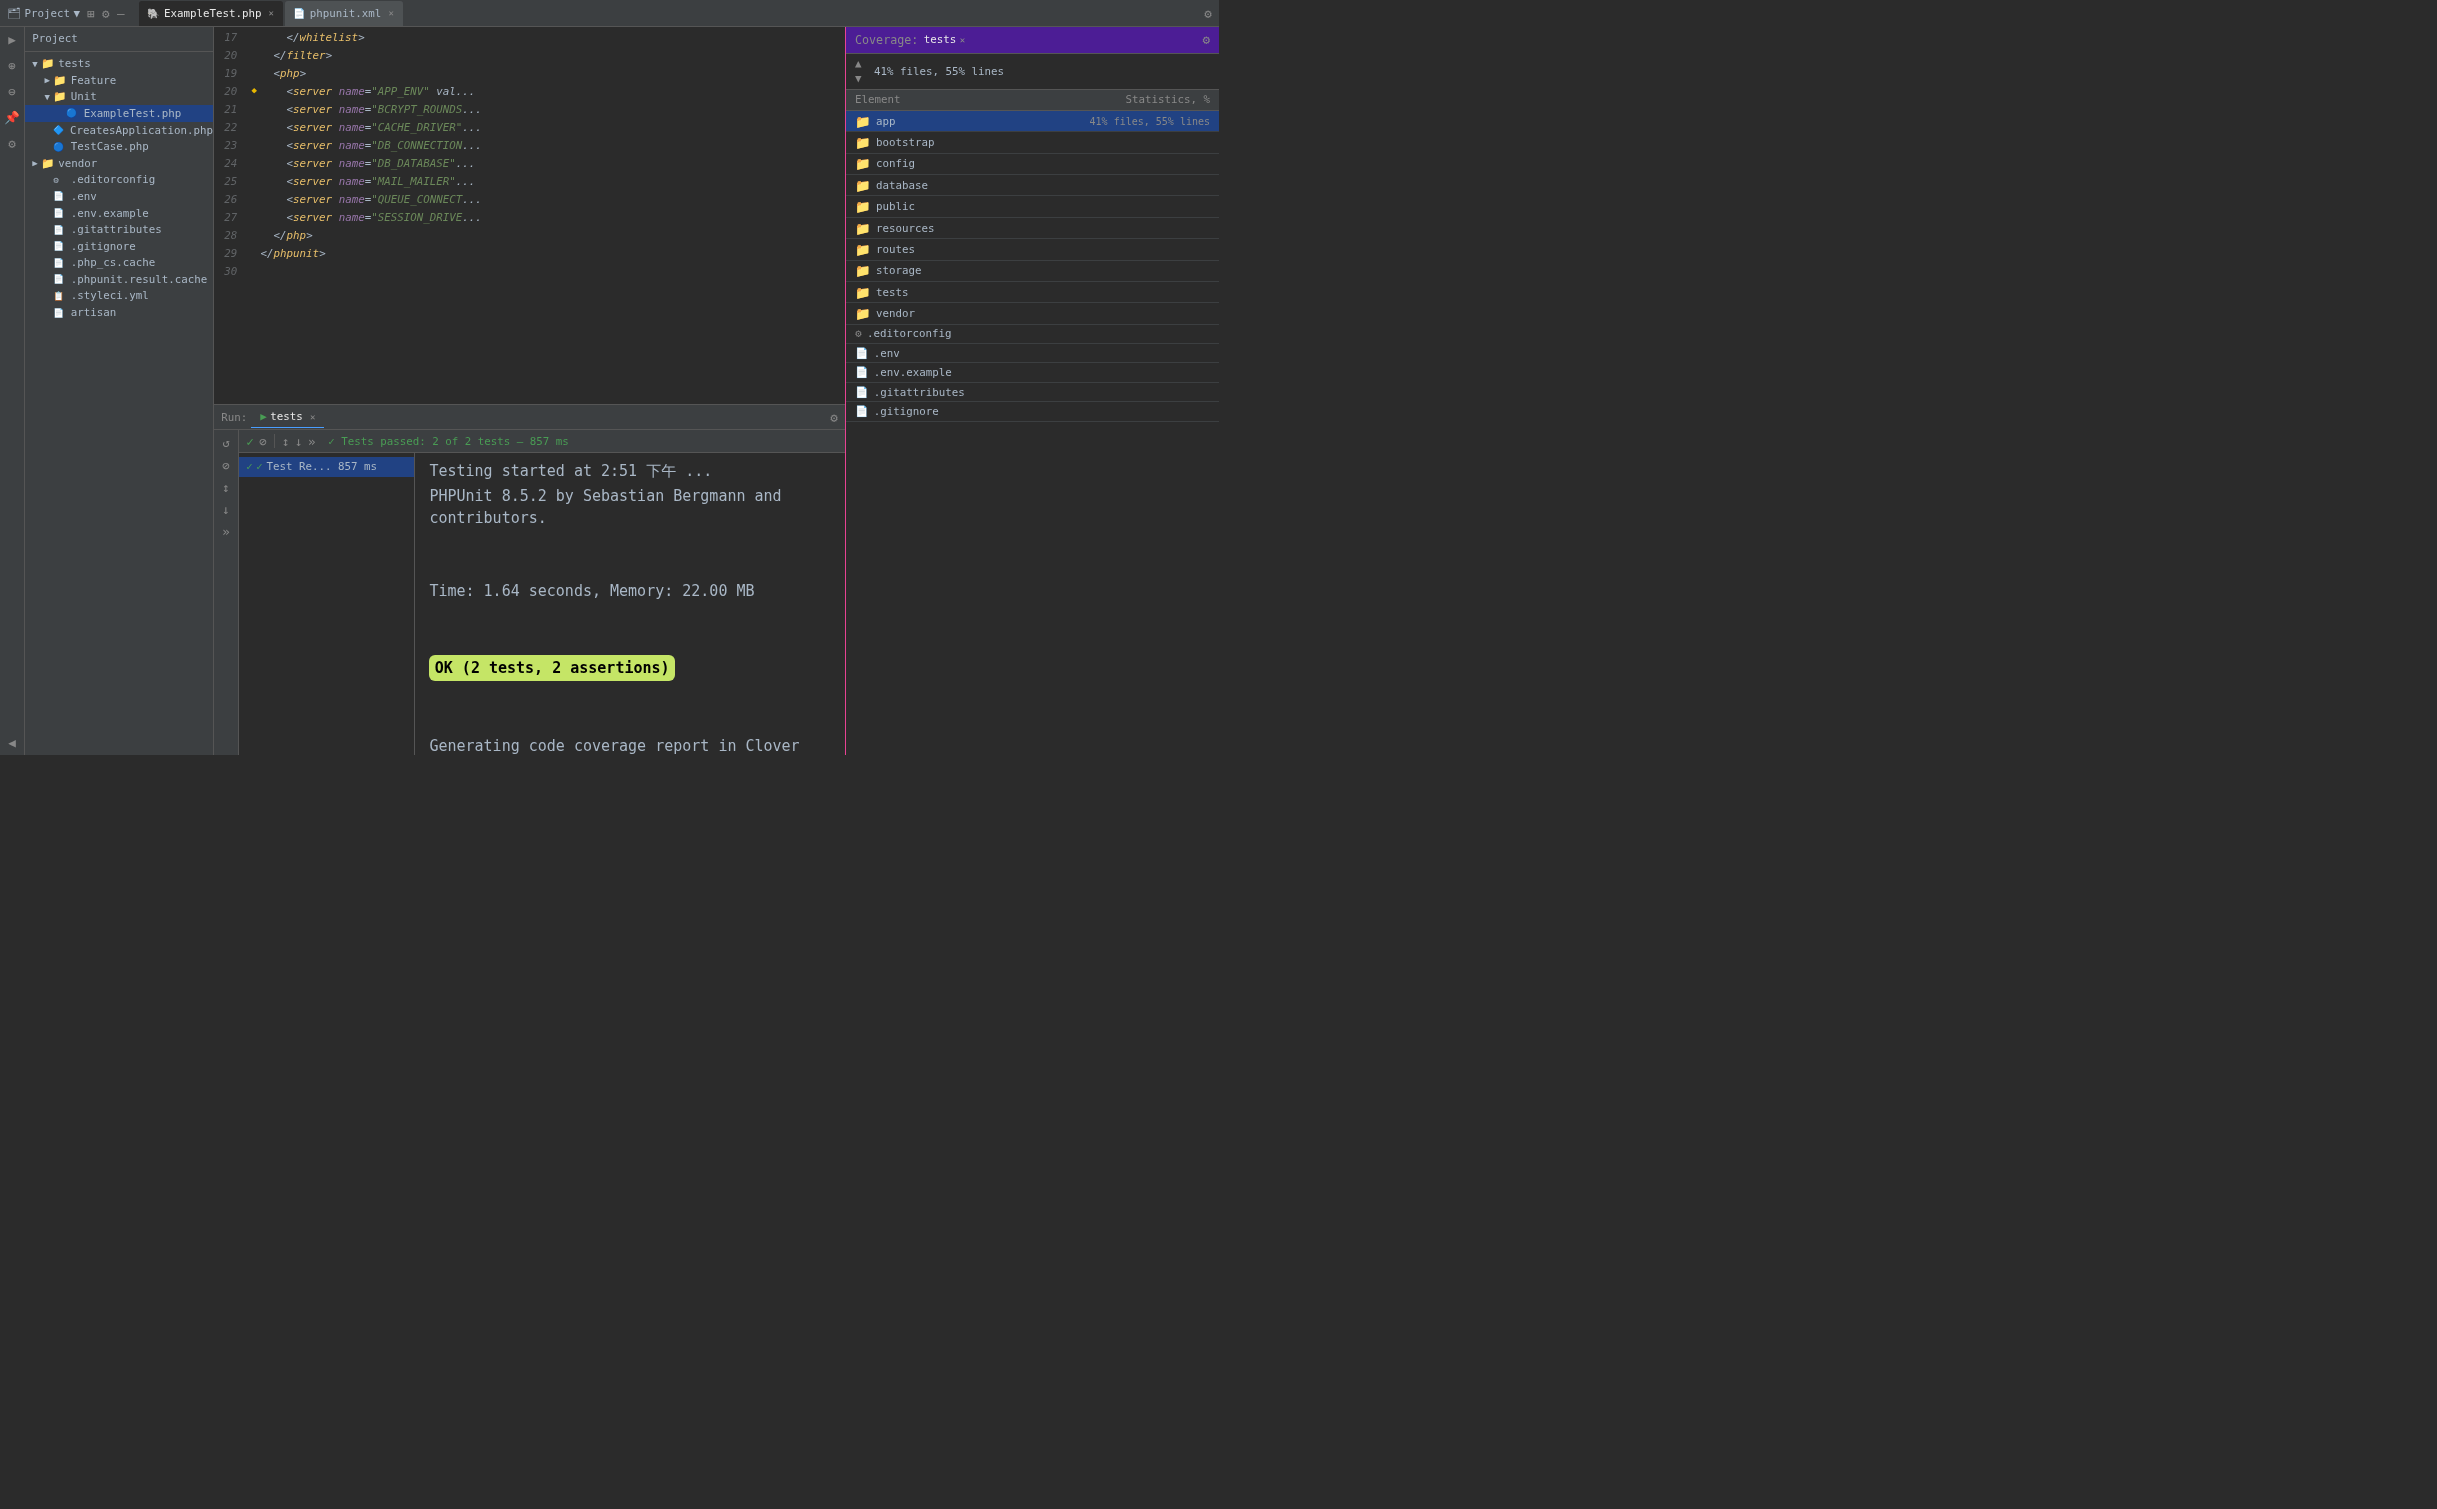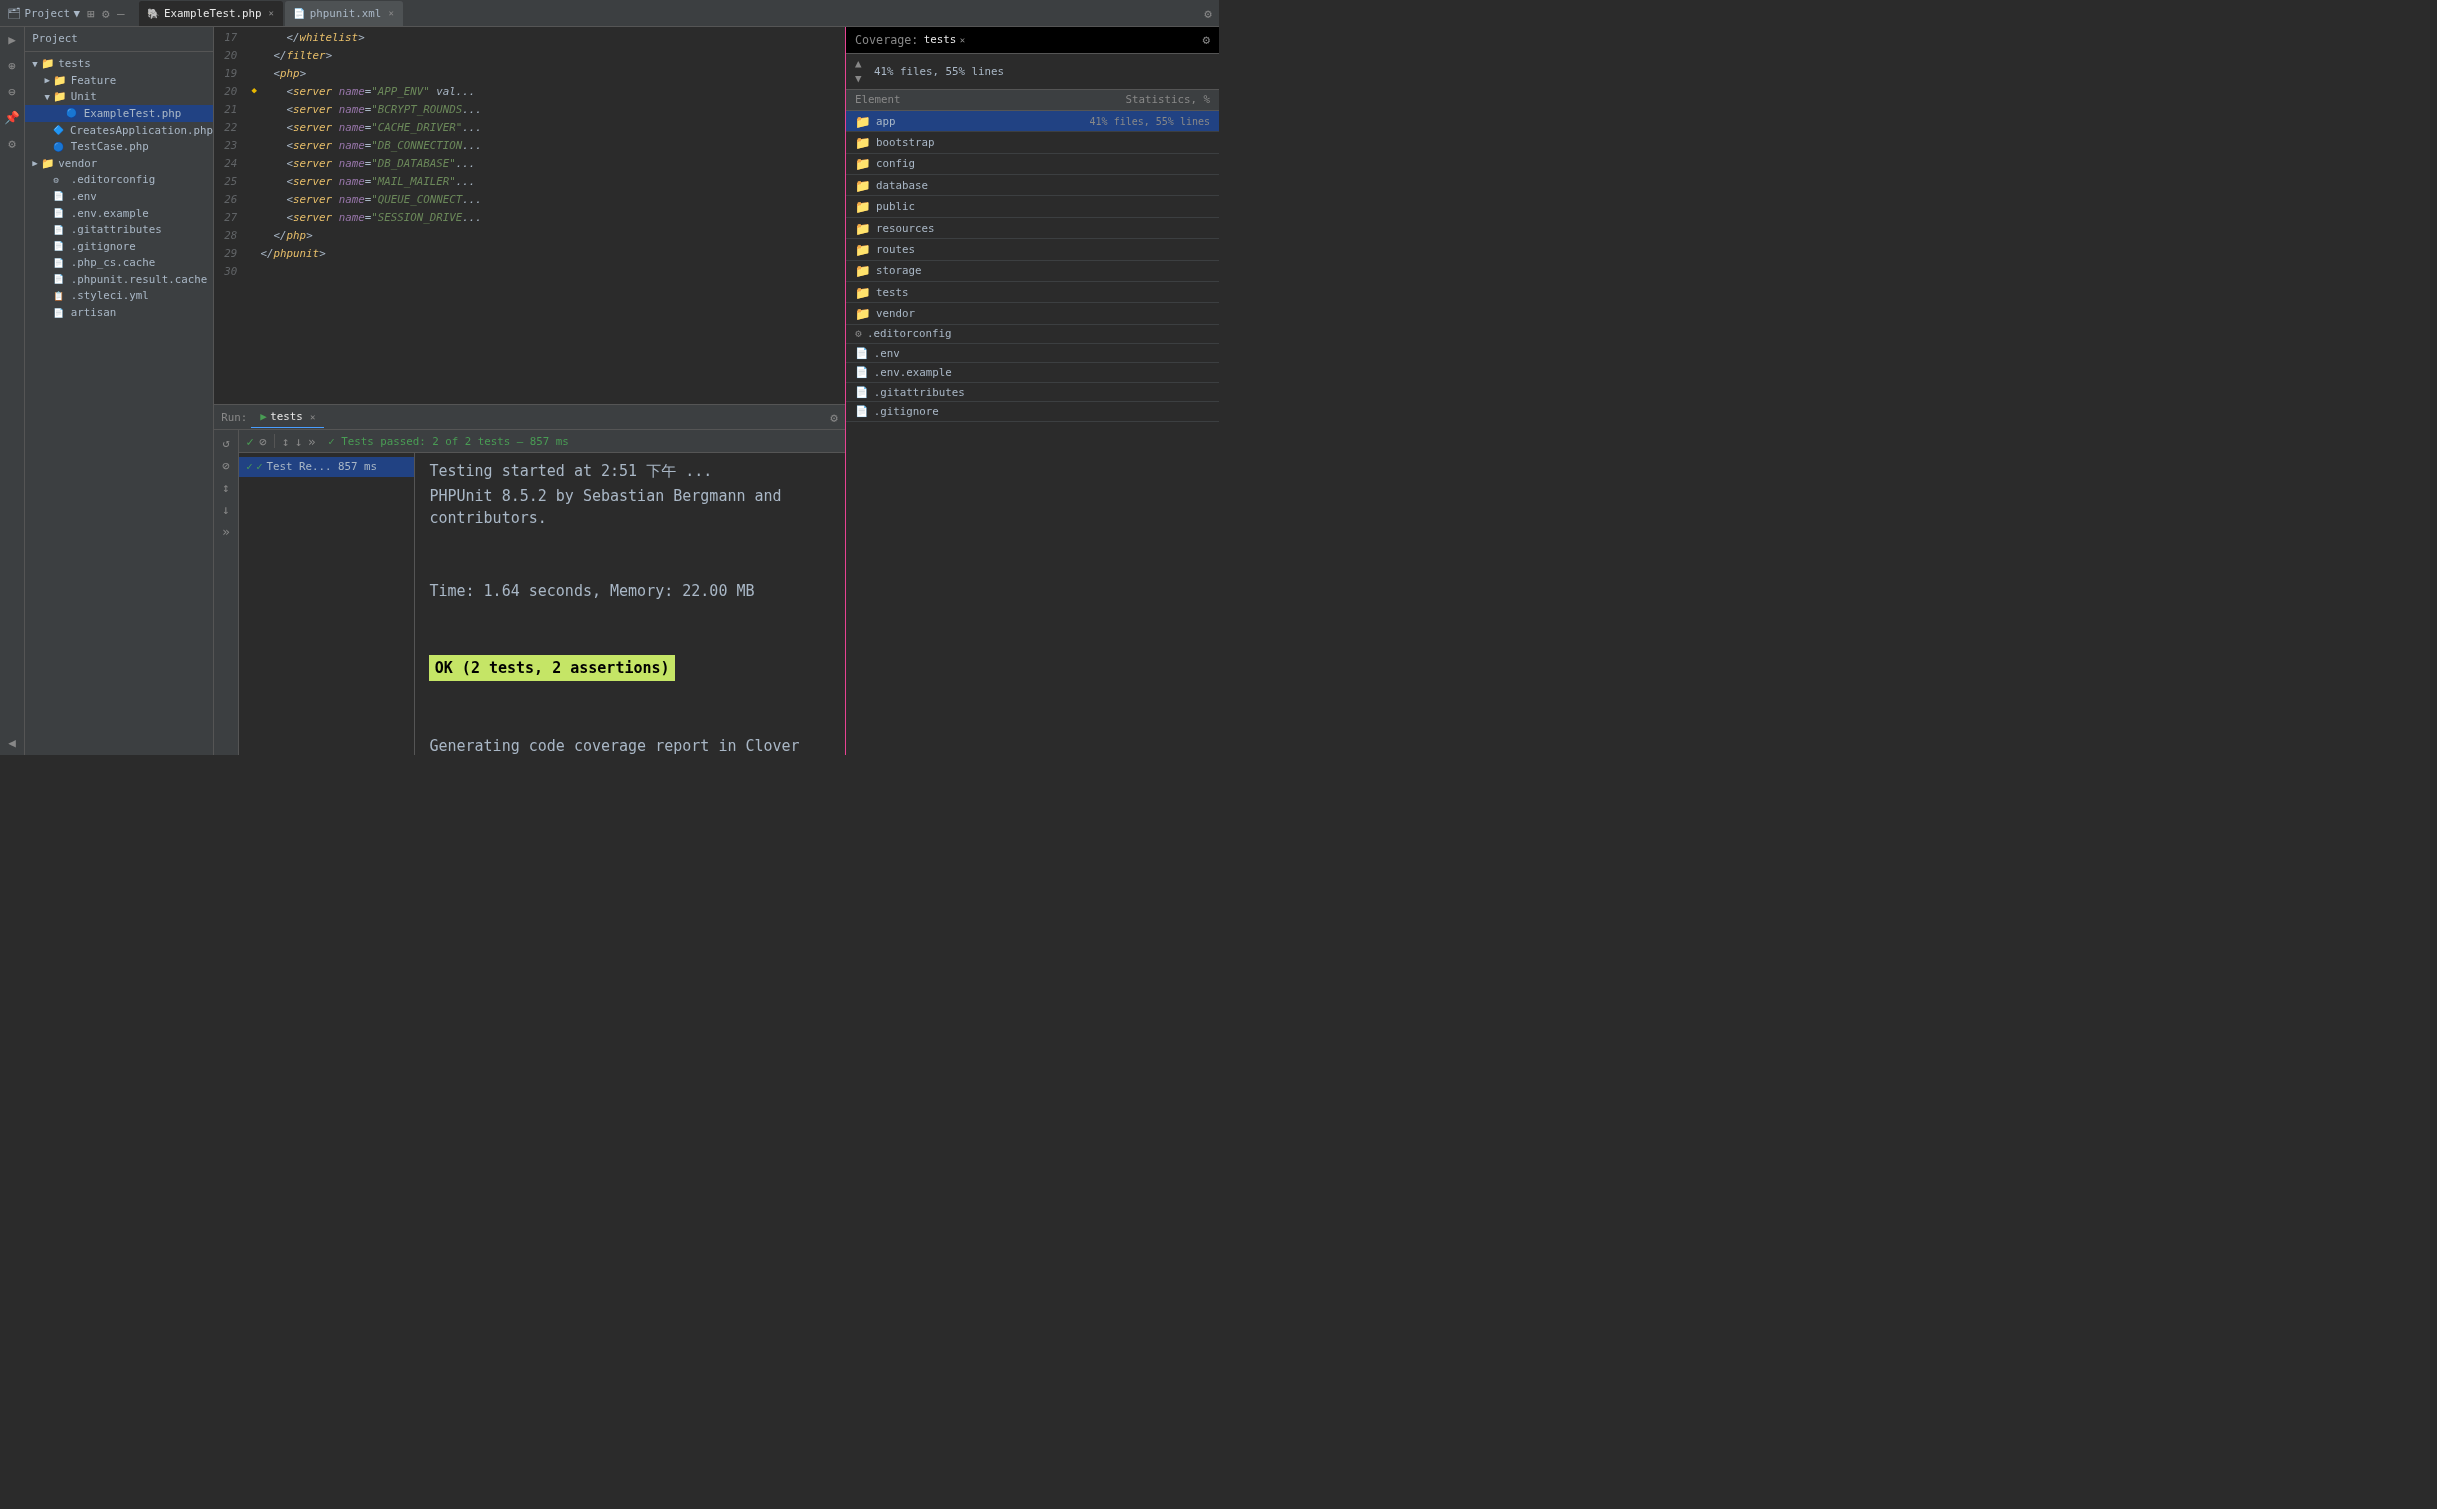--- a/index.html
+++ b/index.html
@@ -161,21 +161,21 @@
       background: #2b2b2b;
       border-left: 1.8px solid #e84393;
       display: flex;
       flex-direction: column;
       overflow: hidden;
     }
     .coverage-header {
       display: flex;
       align-items: center;
       padding: 5.4px 9px;
-      background: #000000;
+      background: #4c1d95;
       border-bottom: 0.9px solid #555;
       gap: 5.4px;
       justify-content: space-between;
     }
     .coverage-tab {
       display: flex;
       align-items: center;
       gap: 3.6px;
       font-size: 10.8px;
       color: #e8e8e8;
@@ -311,20 +311,21 @@
       font-size: 15px;
       line-height: 1.5;
     }
     .ok-line {
       background: #c5e566;
       color: #000;
       display: inline-block;
       padding: 1.8px 5.4px;
       margin: 5.4px 0;
       font-weight: bold;
+      border-radius: 6px;
     }
 
     .bottom-toolbar {
       display: flex;
       align-items: center;
       padding: 3.6px 7.2px;
       gap: 5.4px;
       border-bottom: 0.9px solid #555;
       background: #3c3f41;
     }

